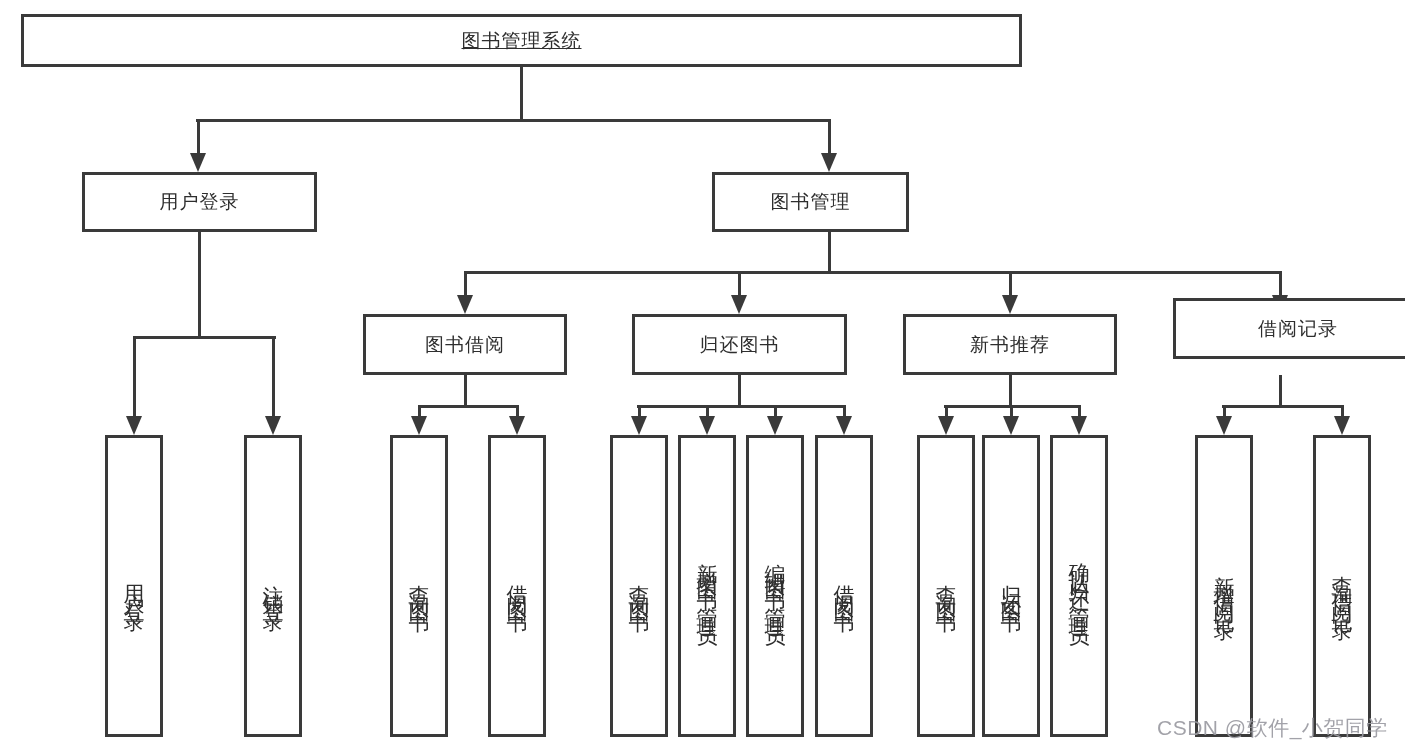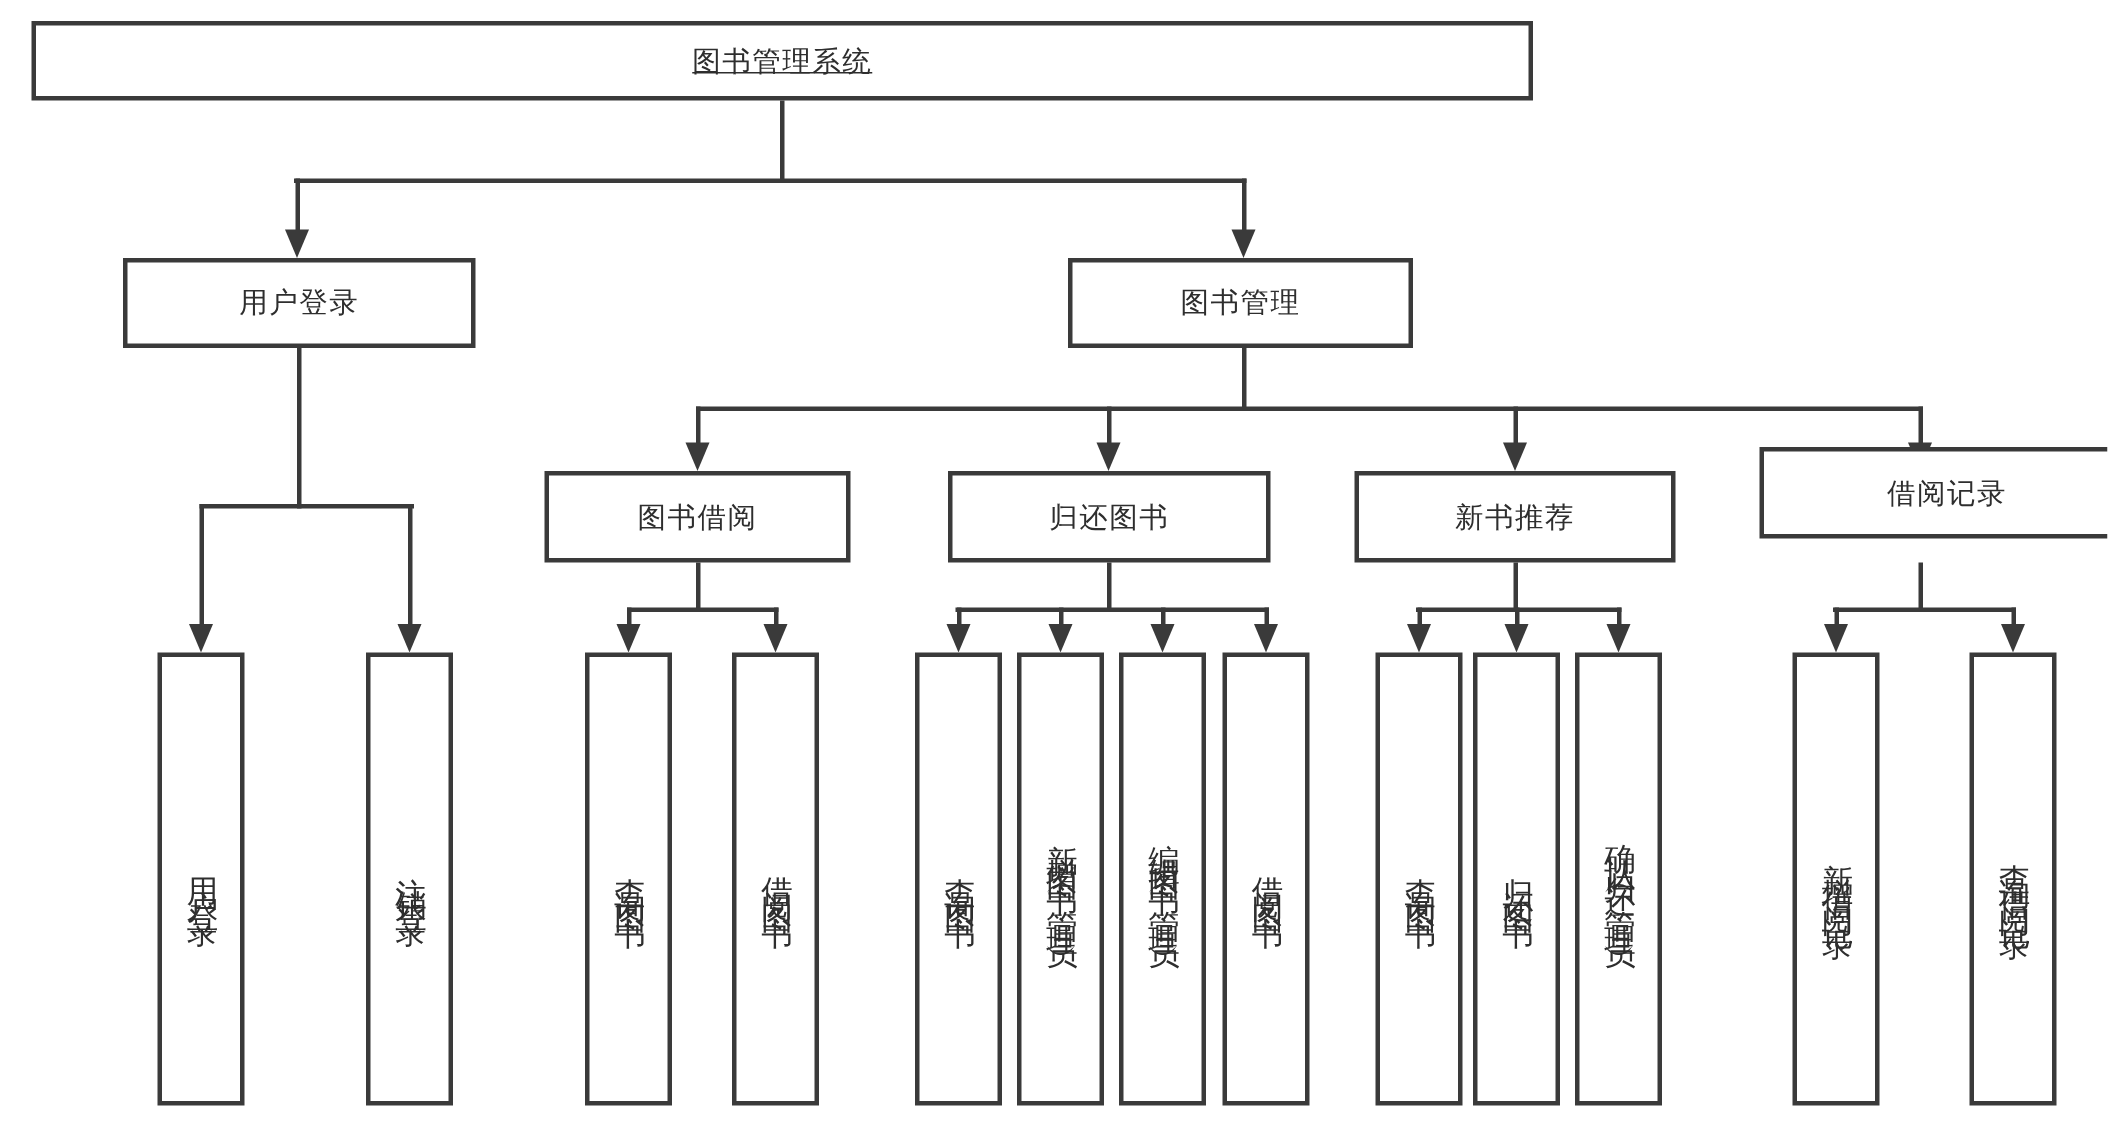--- a/index.html
+++ b/index.html
@@ -47,21 +47,21 @@
   <div class="box" style="left:21px;top:14px;width:1001px;height:53px;text-decoration:underline;">图书管理系统</div>
 
   <div class="vl" style="left:520px;top:67px;height:53px;"></div>
   <div class="hl" style="left:196px;top:119px;width:635px;"></div>
   <div class="vl" style="left:197px;top:119px;height:36px;"></div>
   <div class="arrow" style="left:190px;top:153px;"></div>
   <div class="vl" style="left:828px;top:119px;height:36px;"></div>
   <div class="arrow" style="left:821px;top:153px;"></div>
 
   <div class="box" style="left:82px;top:172px;width:235px;height:60px;">用户登录</div>
-  <div class="box" style="left:712px;top:172px;width:230px;height:60px;">图书管理</div>
+  <div class="box" style="left:712px;top:172px;width:197px;height:60px;">图书管理</div>
 
   <div class="vl" style="left:198px;top:232px;height:107px;"></div>
   <div class="hl" style="left:133px;top:336px;width:143px;"></div>
   <div class="vl" style="left:133px;top:336px;height:81px;"></div>
   <div class="arrow" style="left:126px;top:416px;"></div>
   <div class="vl" style="left:272px;top:336px;height:81px;"></div>
   <div class="arrow" style="left:265px;top:416px;"></div>
 
   <div class="vl" style="left:828px;top:232px;height:42px;"></div>
   <div class="hl" style="left:464px;top:271px;width:818px;"></div>
@@ -150,14 +150,15 @@
     <span>确认归还（管理员）</span>
   </div>
 
   <div class="leaf" style="left:1195px;top:435px;width:58px;height:302px;">
     <span>新增借阅记录</span>
   </div>
   <div class="leaf" style="left:1313px;top:435px;width:58px;height:302px;">
     <span>查询借阅记录</span>
   </div>
 
+  <div class="watermark">CSDN @软件_小贺同学</div>
 
 </div>
 
 </body></html>

